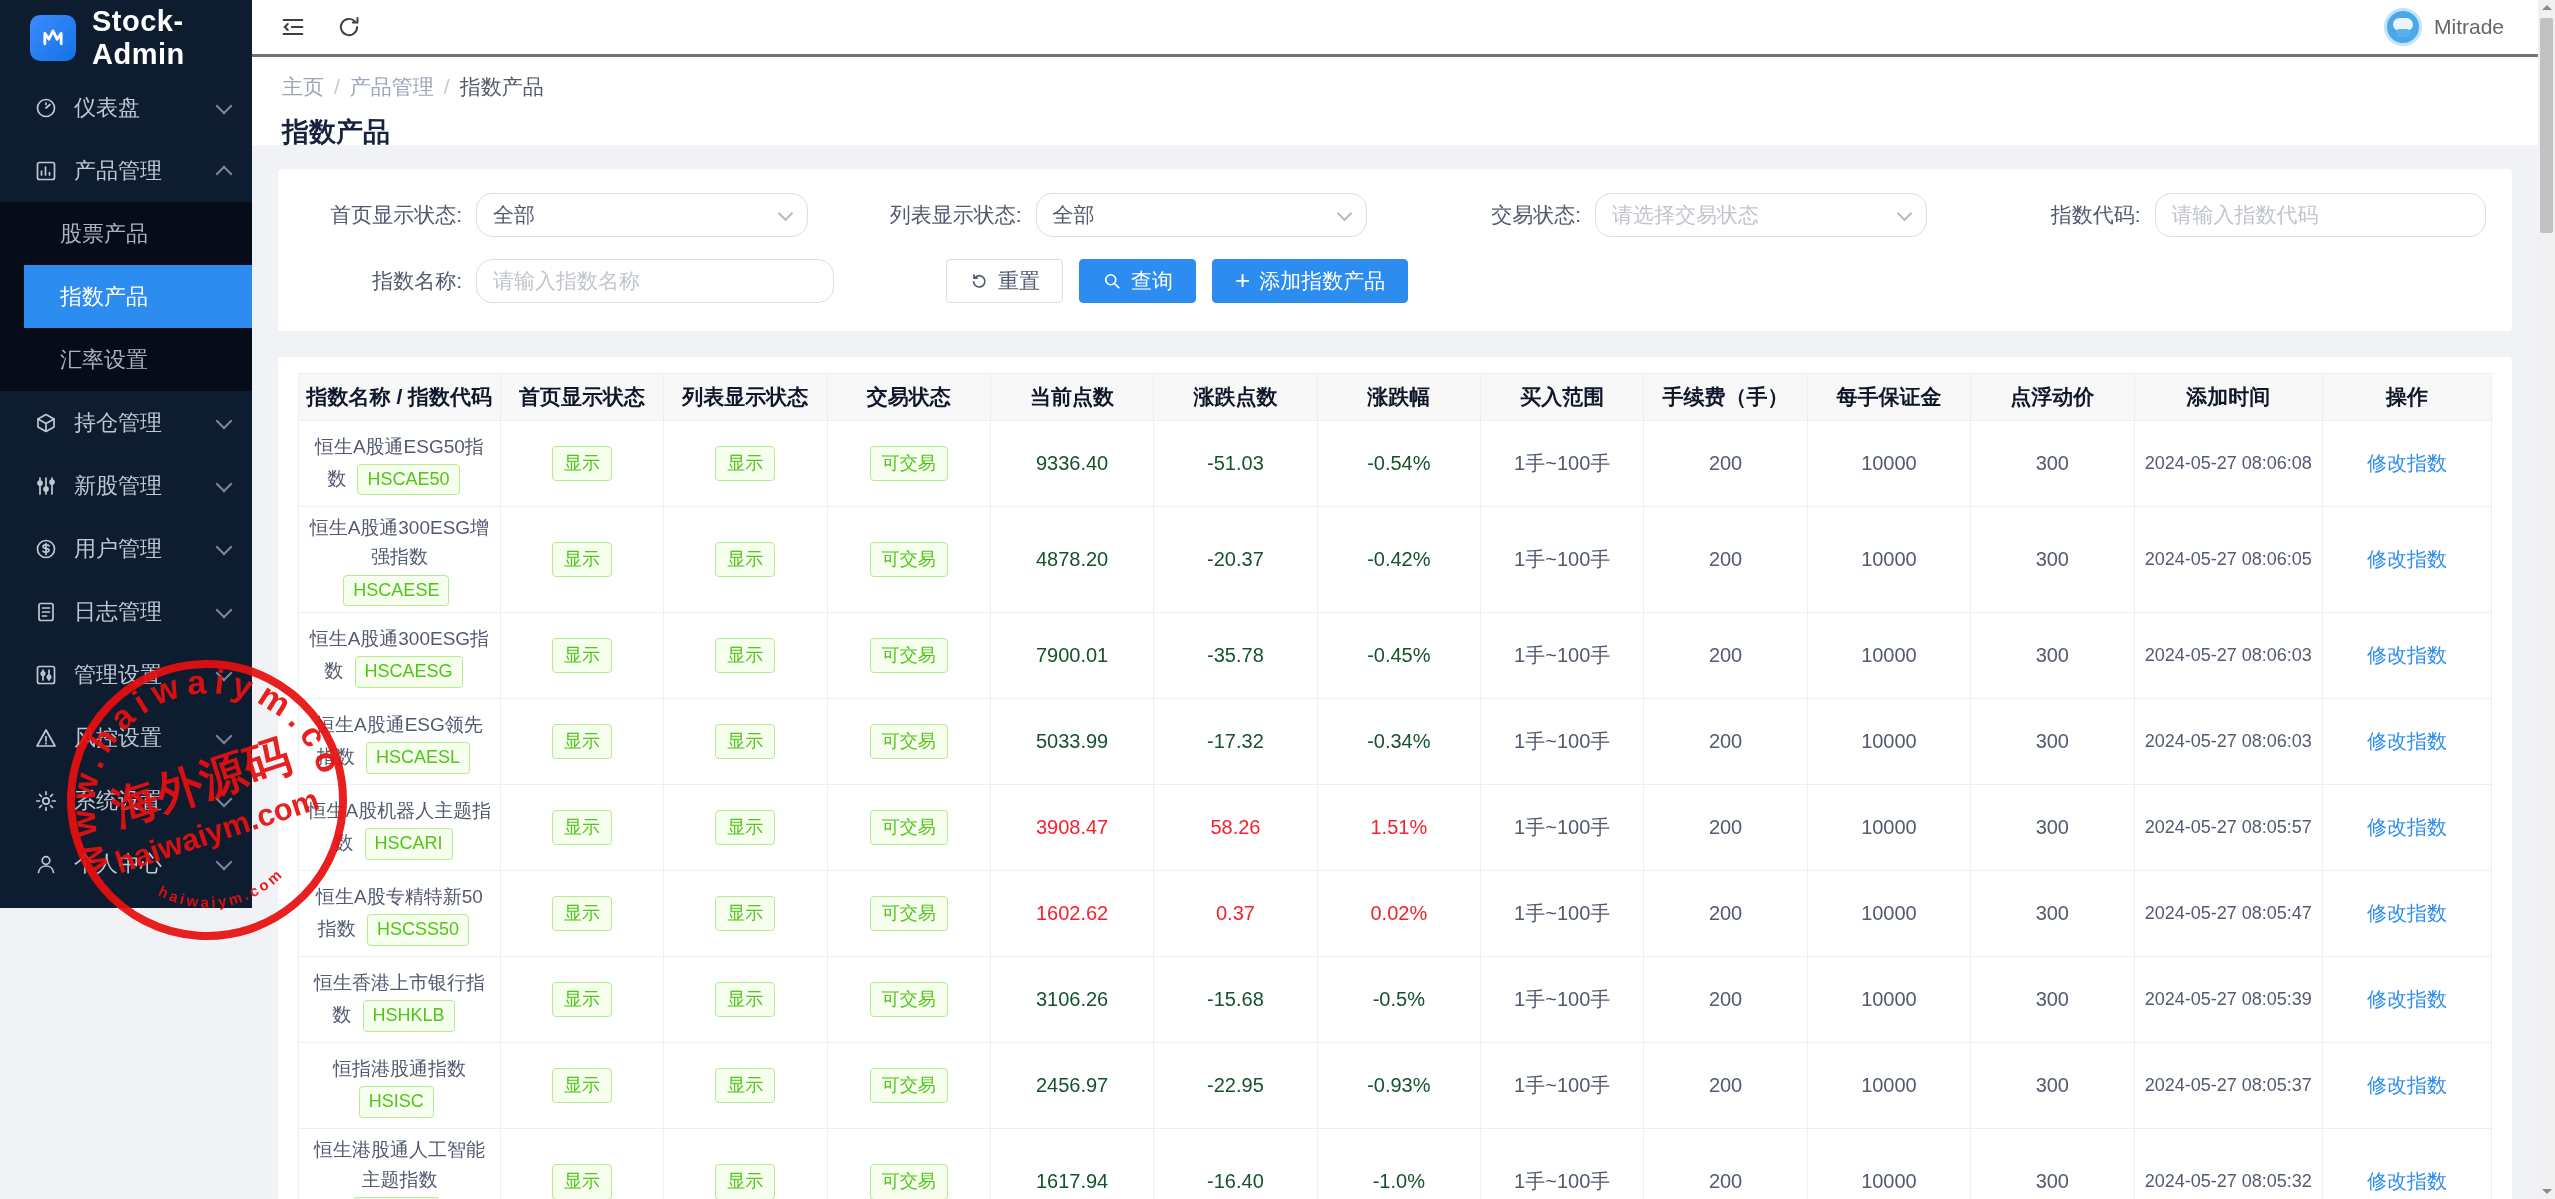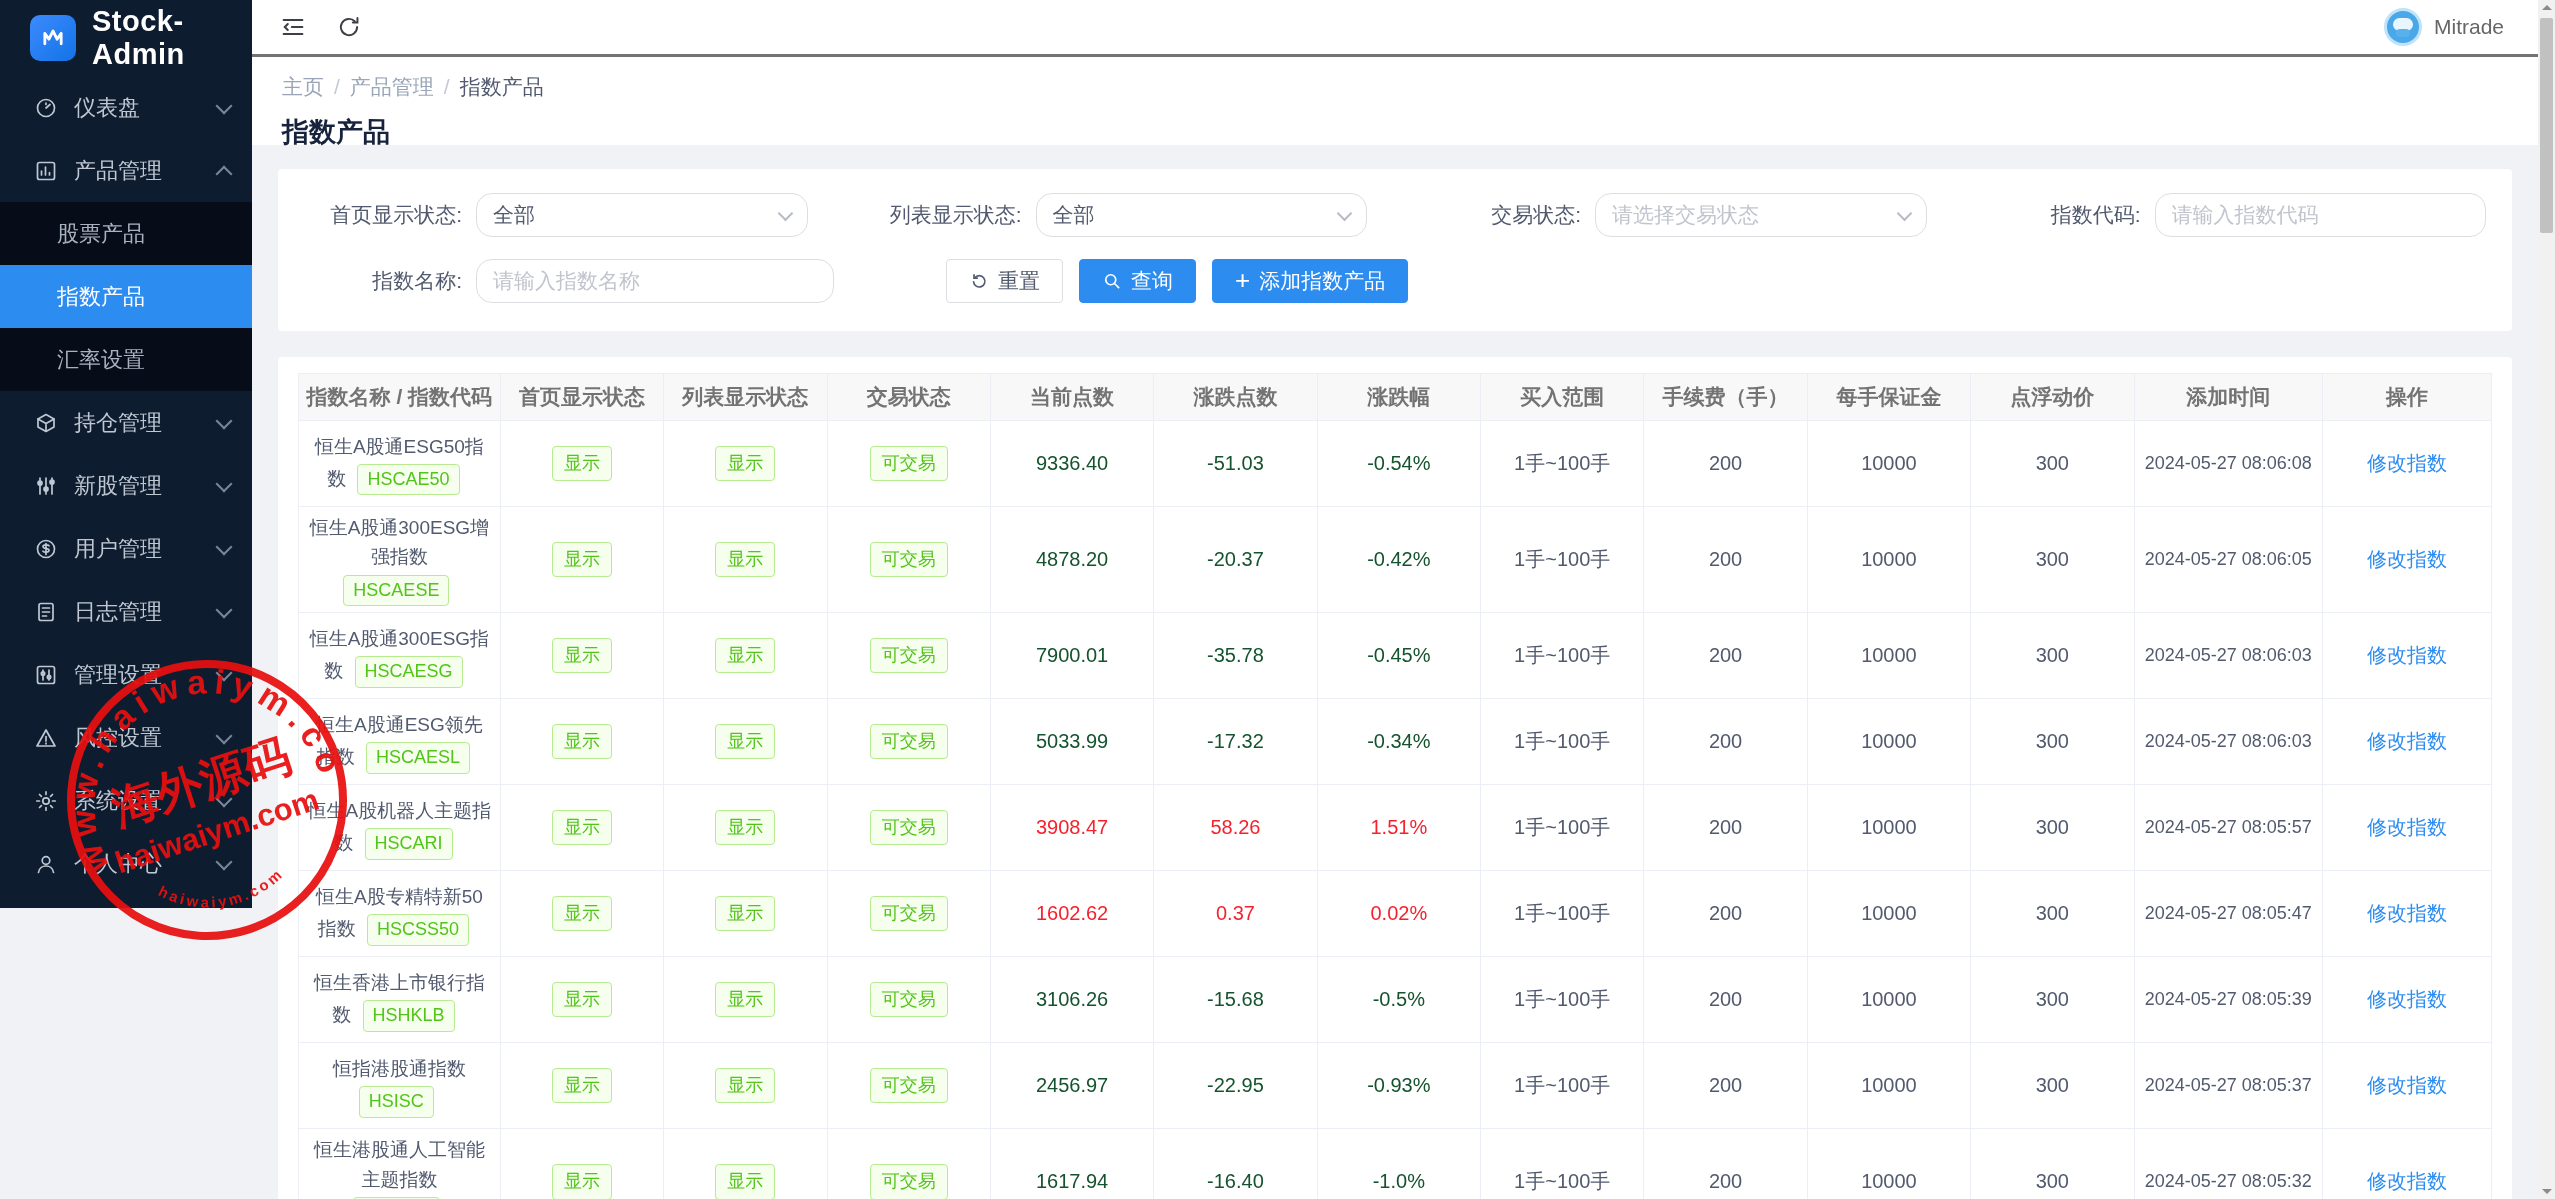--- a/index.html
+++ b/index.html
@@ -14,21 +14,21 @@
   .logo-icon{width:46px;height:46px;border-radius:10px;background:linear-gradient(135deg,#3d8bfd,#1273e6);
     display:flex;align-items:center;justify-content:center;flex:0 0 auto;}
   .logo-text{color:#fff;font-size:29px;font-weight:bold;margin-left:16px;letter-spacing:.5px;}
   .side-item{display:flex;align-items:center;height:63px;padding:0 22px 0 34px;cursor:pointer;color:#bfc8d2;font-size:22px;}
   .side-item .mi{width:24px;height:24px;margin-right:16px;flex:0 0 auto;display:flex;align-items:center;justify-content:center;}
   .side-item .lab{flex:1;}
   .chev{width:10px;height:10px;border-right:2px solid #7a8696;border-bottom:2px solid #7a8696;
     transform:rotate(45deg);margin-top:-4px;flex:0 0 auto;}
   .chev.up{transform:rotate(-135deg);margin-top:6px;}
   .submenu{background:#060d18;}
-  .sub-item{display:flex;align-items:center;height:63px;padding-left:57px;font-size:22px;color:#a9b3bf;cursor:pointer;}
+  .sub-item{display:flex;align-items:center;height:63px;padding-left:36px;font-size:22px;color:#a9b3bf;cursor:pointer;margin-left:24px;}
   .sub-item.active{background:#2d8cf0;color:#fff;}
   
   .main{position:absolute;left:252px;top:0;right:17px;bottom:0;}
   .topbar{height:54px;background:#fff;display:flex;align-items:center;border-bottom:3px solid #737373;}
   .tb-icon{width:30px;height:30px;margin-left:26px;cursor:pointer;color:#3c3f44;display:flex;align-items:center;justify-content:center;}
   .tb-right{margin-left:auto;display:flex;align-items:center;margin-right:34px;cursor:pointer;}
   .avatar{width:32px;height:32px;border-radius:50%;background:#4aa7e8;position:relative;overflow:hidden;flex:0 0 auto;border:3px solid #bfe3f8;}
   .avatar:before{content:"";position:absolute;left:6px;top:7px;width:20px;height:13px;background:#eaf6ff;border-radius:7px;}
   .avatar:after{content:"";position:absolute;left:9px;top:18px;width:14px;height:8px;background:#57b1ec;border-radius:4px;}
   .uname{font-size:21px;color:#666;margin-left:12px;}
@@ -58,21 +58,21 @@
   .btn{height:44px;border-radius:4px;border:1px solid #dcdee2;background:#fff;color:#515a6e;font-size:21px;
     display:inline-flex;align-items:center;padding:0 22px;cursor:pointer;gap:9px;white-space:nowrap;}
   .btn.primary{background:#2d8cf0;border-color:#2d8cf0;color:#fff;}
   .btn + .btn{margin-left:16px;}
   .btn-zone{margin-left:56px;display:flex;}
   .plus{font-size:26px;line-height:1;margin-top:-3px;}
   
   .table-card{background:#fff;border-radius:4px;margin-top:26px;padding:16px 20px 4px 20px;}
   table{width:100%;border-collapse:collapse;table-layout:fixed;}
   th,td{border:1px solid #ebeef5;text-align:center;vertical-align:middle;}
-  th{background:#f8f8f9;height:46px;font-size:21px;color:#737373;font-weight:bold;padding:0 6px;}
+  th{background:#f8f8f9;height:46px;font-size:21px;color:#0f172a;font-weight:bold;padding:0 6px;}
   td{height:73px;font-size:20px;color:#515a6e;padding:6px 8px;line-height:1.55;}
   td.namecell{font-size:19px;}
   .code-badge,.st-badge{display:inline-block;border:1px solid #b7eb8f;background:#f6ffed;color:#52c41a;
     border-radius:4px;font-size:18px;padding:3px 9px;line-height:1.3;}
   .code-badge{margin:3px 12px 0 6px;}
   .st-badge{padding:5px 11px;}
   td.green{color:#14532d;}
   td.red{color:#f5222d;}
   td.time{font-size:18px;}
   .action-link{color:#2d8cf0;cursor:pointer;font-size:20px;}

